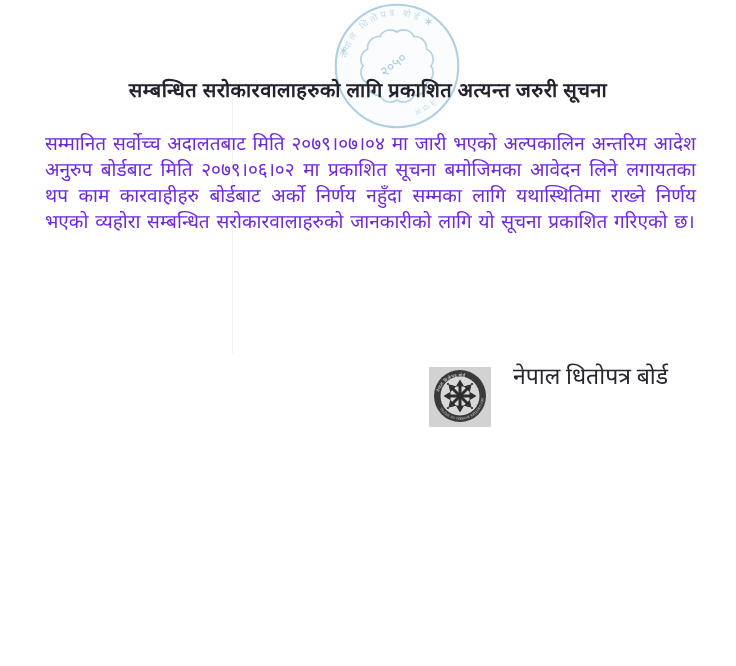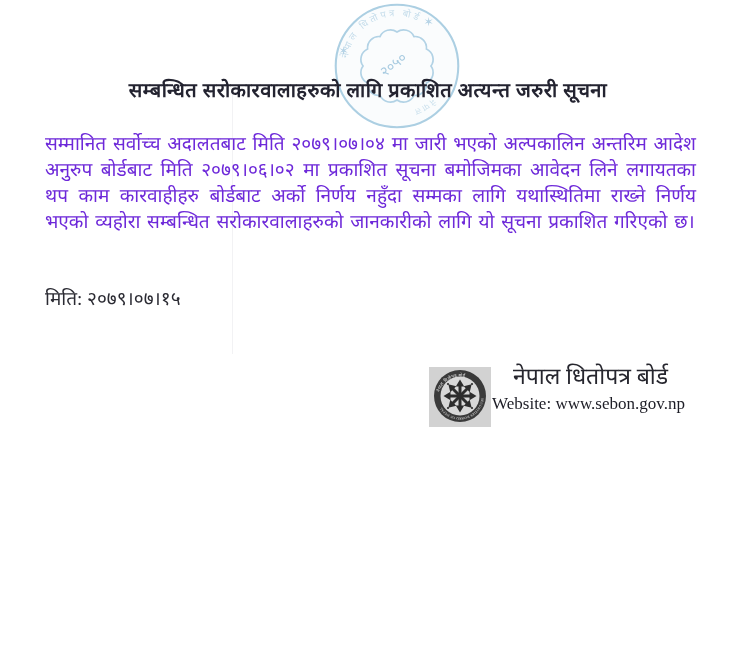--- a/index.html
+++ b/index.html
@@ -84,21 +84,20 @@
     </text>
     <text x="8" y="58" font-size="13" class="stamp-text" opacity="0.75">✶</text>
     <text x="98" y="28" font-size="13" class="stamp-text" opacity="0.75">✶</text>
     <text transform="translate(57,82) rotate(-38)" font-size="15" class="stamp-text" opacity="0.9">२०५०</text>
   </svg>
 
   <h1 class="notice-title">सम्बन्धित सरोकारवालाहरुको लागि प्रकाशित अत्यन्त जरुरी सूचना</h1>
 
   <p class="notice-body">सम्मानित सर्वोच्च अदालतबाट मिति २०७९।०७।०४ मा जारी भएको अल्पकालिन अन्तरिम आदेश अनुरुप बोर्डबाट मिति २०७९।०६।०२ मा प्रकाशित सूचना बमोजिमका आवेदन लिने लगायतका थप काम कारवाहीहरु बोर्डबाट अर्को निर्णय नहुँदा सम्मका लागि यथास्थितिमा राख्ने निर्णय भएको व्यहोरा सम्बन्धित सरोकारवालाहरुको जानकारीको लागि यो सूचना प्रकाशित गरिएको छ।</p>
 
-  <div class="notice-date">मिति: २०७९।०७।१५</div>
 
   <div class="letterhead-footer">
 
     <svg class="sebon-logo" viewBox="0 0 62 60">
       <defs>
         <path id="logoArcTop" d="M 9.5 31 A 21.5 21.5 0 0 1 52.5 31" fill="none"></path>
         <path id="logoArcBottom" d="M 52.5 29 A 21.5 21.5 0 0 1 9.5 29" fill="none"></path>
         <path id="arrow" d="M0 -1.5 L9.5 -1.5 L9.5 -4.2 L16.5 0 L9.5 4.2 L9.5 1.5 L0 1.5 Z" fill="#2d2d2d"></path>
       </defs>
       <rect x="0" y="0" width="62" height="60" fill="#d2d2d2"></rect>
@@ -122,17 +121,16 @@
         <circle cx="0" cy="0" r="3.2" fill="#2d2d2d"></circle>
         <circle cx="12" cy="12" r="1.1" fill="#2d2d2d"></circle>
         <circle cx="-12" cy="12" r="1.1" fill="#2d2d2d"></circle>
         <circle cx="12" cy="-12" r="1.1" fill="#2d2d2d"></circle>
         <circle cx="-12" cy="-12" r="1.1" fill="#2d2d2d"></circle>
       </g>
     </svg>
 
     <div class="footer-text">
       <div class="org-name">नेपाल धितोपत्र बोर्ड</div>
-      <div class="org-website">Website: www.sebon.gov.np</div>
     </div>
   </div>
 
 </div>
 
 </body></html>

